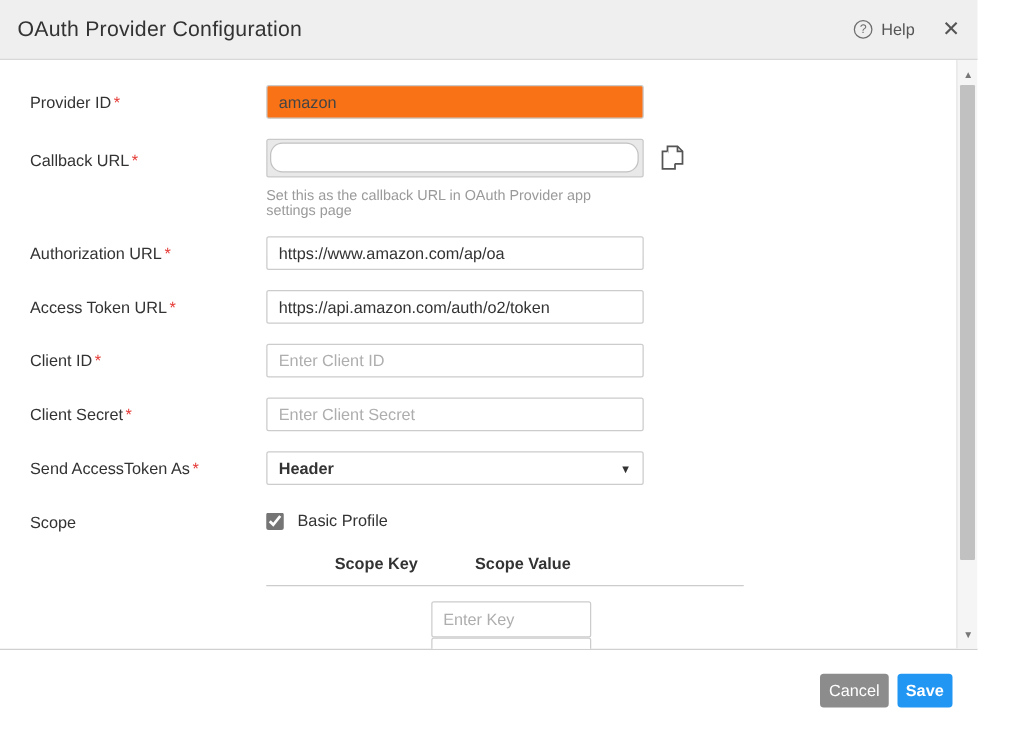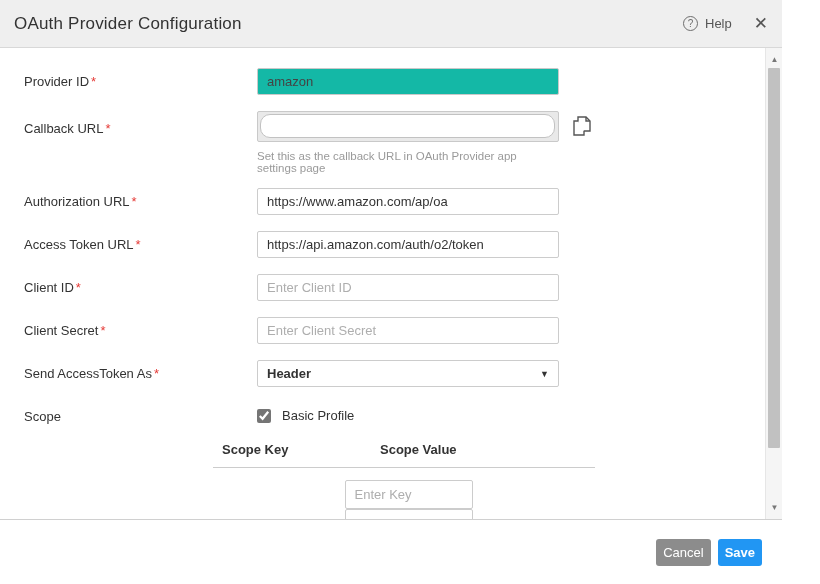--- a/index.html
+++ b/index.html
@@ -27,32 +27,32 @@
   .help-text { font-size:13px; color:#555; }
   .close-x { font-size:17px; color:#555; cursor:pointer; line-height:1; }
 
   
   .dlg-body {
     position:absolute; top:48px; left:0; right:0; bottom:64px;
     background:#fff; border-bottom:1px solid #d0d0d0;
     padding:20px 0 0 24px; overflow:hidden;
   }
 
-  .form-row { display:flex; margin-bottom:16px;gap:44px; }
+  .form-row { display:flex; margin-bottom:16px; }
   .f-label { width:189px; font-size:13px; color:#333; padding-top:6px; }
   .req { color:#e53935; margin-left:2px; }
   .f-control { width:302px; }
 
   .txt {
     width:302px; height:27px; border:1px solid #ccc; border-radius:2px;
     padding:0 9px; font-family:"Liberation Sans", sans-serif;
     font-size:13px; color:#333; background:#fff; outline:none;
   }
   .txt::placeholder { color:#aeaeae; }
-  .txt.disabled { background:#14b8a6; border-color:#c9c9c9; color:#444; }
+  .txt.disabled { background:#f97316; border-color:#c9c9c9; color:#444; }
 
   
   .cb-wrap { position:relative; width:302px; height:31px; }
   .cb-field {
     width:302px; height:31px; background:#e9e9e9;
     border:1px solid #c9c9c9; border-radius:2px;
   }
   .cb-redact {
     position:absolute; left:3px; right:4px; top:3px; bottom:4px;
     background:#fff; border:1px solid #c2c2c2; border-radius:10px;
@@ -70,21 +70,21 @@
   }
   .sel-arrow { font-size:9px; color:#333; }
 
   
   .scope-check { display:flex; align-items:center; gap:11px; padding-top:5px; }
   .scope-check input { width:14px; height:14px; accent-color:#757575; cursor:pointer; }
   .scope-check label { font-size:13px; color:#333; }
 
   .scope-table { margin-left:189px; width:382px; margin-top:18px; }
   .scope-head { display:flex; padding:0 0 10px 9px; border-bottom:1px solid #ccc; }
-  .scope-head .col1 { width:158px; font-size:13px; font-weight:bold; color:#333; }
+  .scope-head .col1 { width:158px; font-size:13px; font-weight:bold; color:#333;text-align:center; }
   .scope-head .col2 { font-size:13px; font-weight:bold; color:#333; }
   .scope-row { display:flex; align-items:center; margin-top:12px; padding-left:9px;flex-direction:column; }
   .txt.small { width:128px; height:29px; }
   .gap1 { width:30px; }
   .btn-add {
     margin-left:29px; width:41px; height:28px; background:var(--blue,#2196f3);
     color:#fff; border:none; border-radius:3px; font-weight:bold;
     font-size:13px; font-family:"Liberation Sans", sans-serif; cursor:pointer;
   }
 

